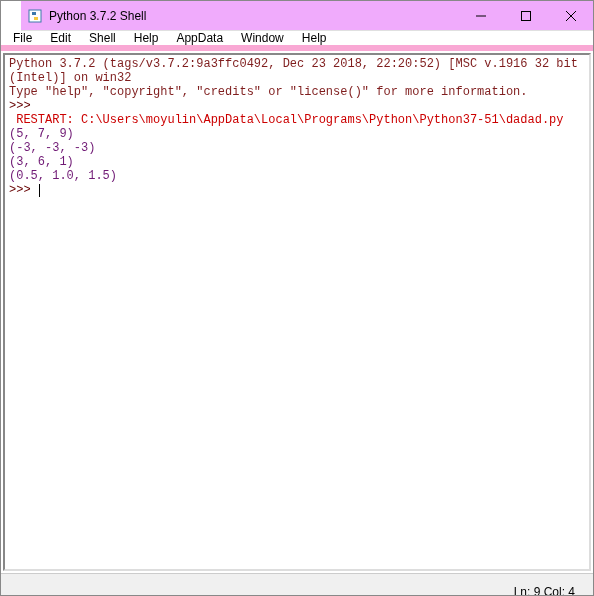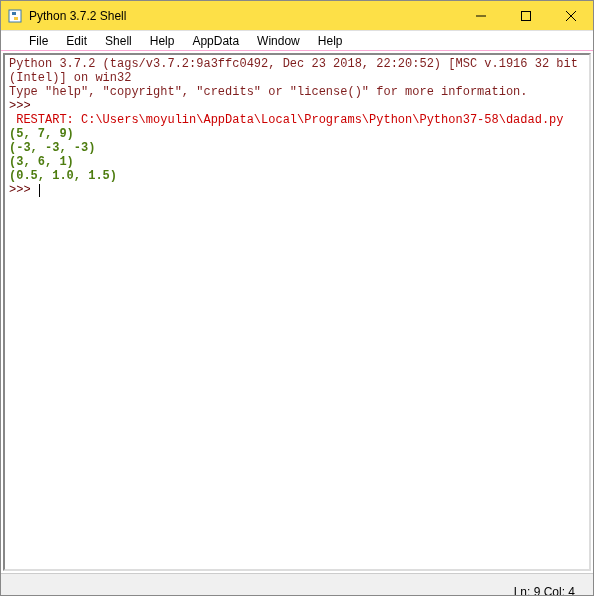--- a/index.html
+++ b/index.html
@@ -7,25 +7,26 @@
       font-family: "Segoe UI", Tahoma, sans-serif;
       font-size: 12px;
       background: #fff;
       width: 594px;
       height: 596px;
       overflow: hidden;
       border: 1px solid #888;
     }
     .titlebar {
       height: 30px;
-      background: #fde047;
+      background: #f0abfc;
       display: flex;
       align-items: center;
       padding-left: 6px;
       border-bottom: 1px solid #e0e0e0;
+      margin-left: 20px;
     }
     .titlebar .icon {
       width: 16px;
       height: 16px;
       margin-right: 6px;
       display: flex;
       align-items: center;
       justify-content: center;
     }
     .titlebar .title {
@@ -43,23 +44,23 @@
       display: flex;
       align-items: center;
       justify-content: center;
       font-size: 10px;
       color: #000;
     }
     .menubar {
       height: 20px;
       display: flex;
       align-items: center;
-      padding: 0 20px;
+      padding: 0 4px;
       gap: 2px;
-      border-bottom: 1px solid #f9a8d4;
+      border-bottom: 6px solid #f9a8d4;
       font-size: 12px;
     }
     .menu-item {
       padding: 2px 8px;
       cursor: default;
     }
     .content-wrap {
       height: calc(100% - 30px - 20px - 22px);
       padding: 2px;
     }
@@ -72,21 +73,21 @@
       background: #fff;
       font-family: "Courier New", "SimSun", monospace;
       font-size: 12px;
       line-height: 14px;
       padding: 2px 4px;
       white-space: pre-wrap;
       word-break: break-all;
       overflow: auto;
       position: relative;
     }
-    .stdout { color: #4d7c0f; font-weight: bold; }
+    .stdout { color: #701a75; }
     .stderr { color: #cc0000; }
     .prompt { color: #660000; }
     .normal { color: #7f1d1d; }
     .cursor {
       display: inline-block;
       width: 1px;
       height: 13px;
       background: #000;
       vertical-align: text-bottom;
       margin-left: 1px;
@@ -149,21 +150,21 @@
   <span class="menu-item">Help</span>
   <span class="menu-item">AppData</span>
   <span class="menu-item">Window</span>
   <span class="menu-item">Help</span>
 </div>
 
 <div class="content-wrap">
   <div class="content"><span class="normal">Python 3.7.2 (tags/v3.7.2:9a3ffc0492, Dec 23 2018, 22:20:52) [MSC v.1916 32 bit (Intel)] on win32</span>
 <span class="normal">Type "help", "copyright", "credits" or "license()" for more information.</span>
 <span class="prompt">&gt;&gt;&gt; </span>
-<span class="stderr"> RESTART: C:\Users\moyulin\AppData\Local\Programs\Python\Python37-58\dadad.py </span>
+<span class="stderr"> RESTART: C:\Users\moyulin\AppData\Local\Programs\Python\Python37-51\dadad.py </span>
 <span class="stdout">(5, 7, 9)</span>
 <span class="stdout">(-3, -3, -3)</span>
 <span class="stdout">(3, 6, 1)</span>
 <span class="stdout">(0.5, 1.0, 1.5)</span>
 <span class="prompt">&gt;&gt;&gt; </span><span class="cursor"></span></div>
 </div>
 
 <div class="statusbar">
   <span>Ln: 9  Col: 4</span>
   <span class="resize-grip">

